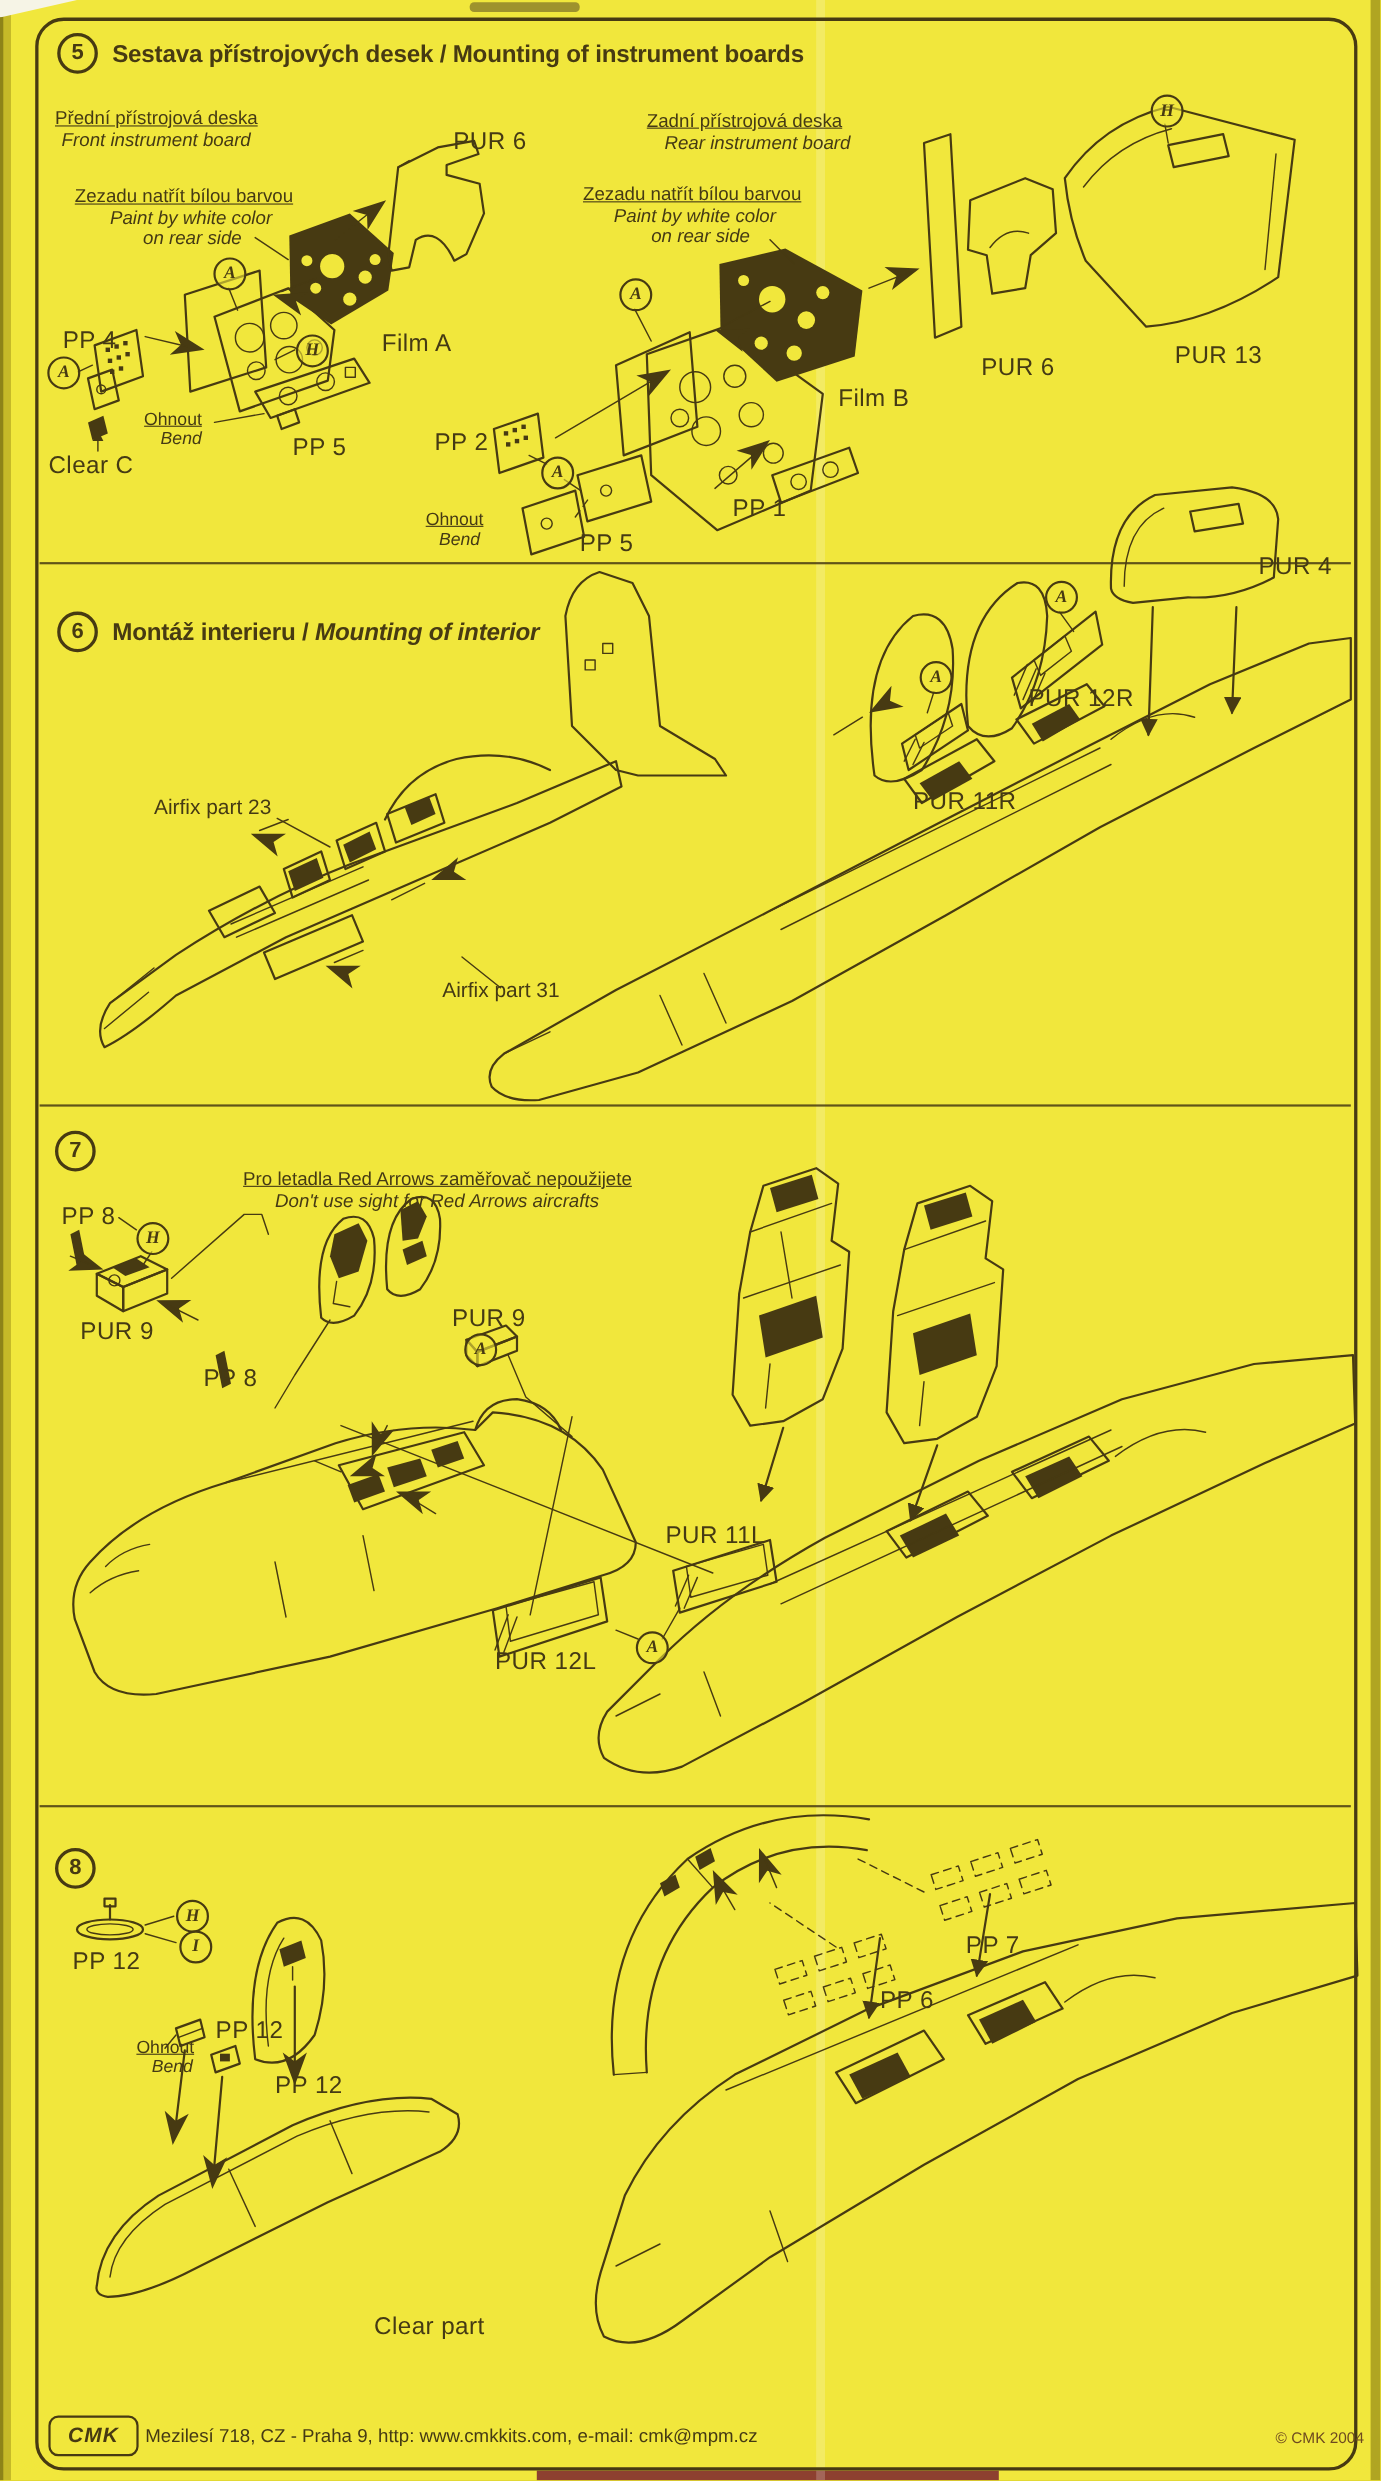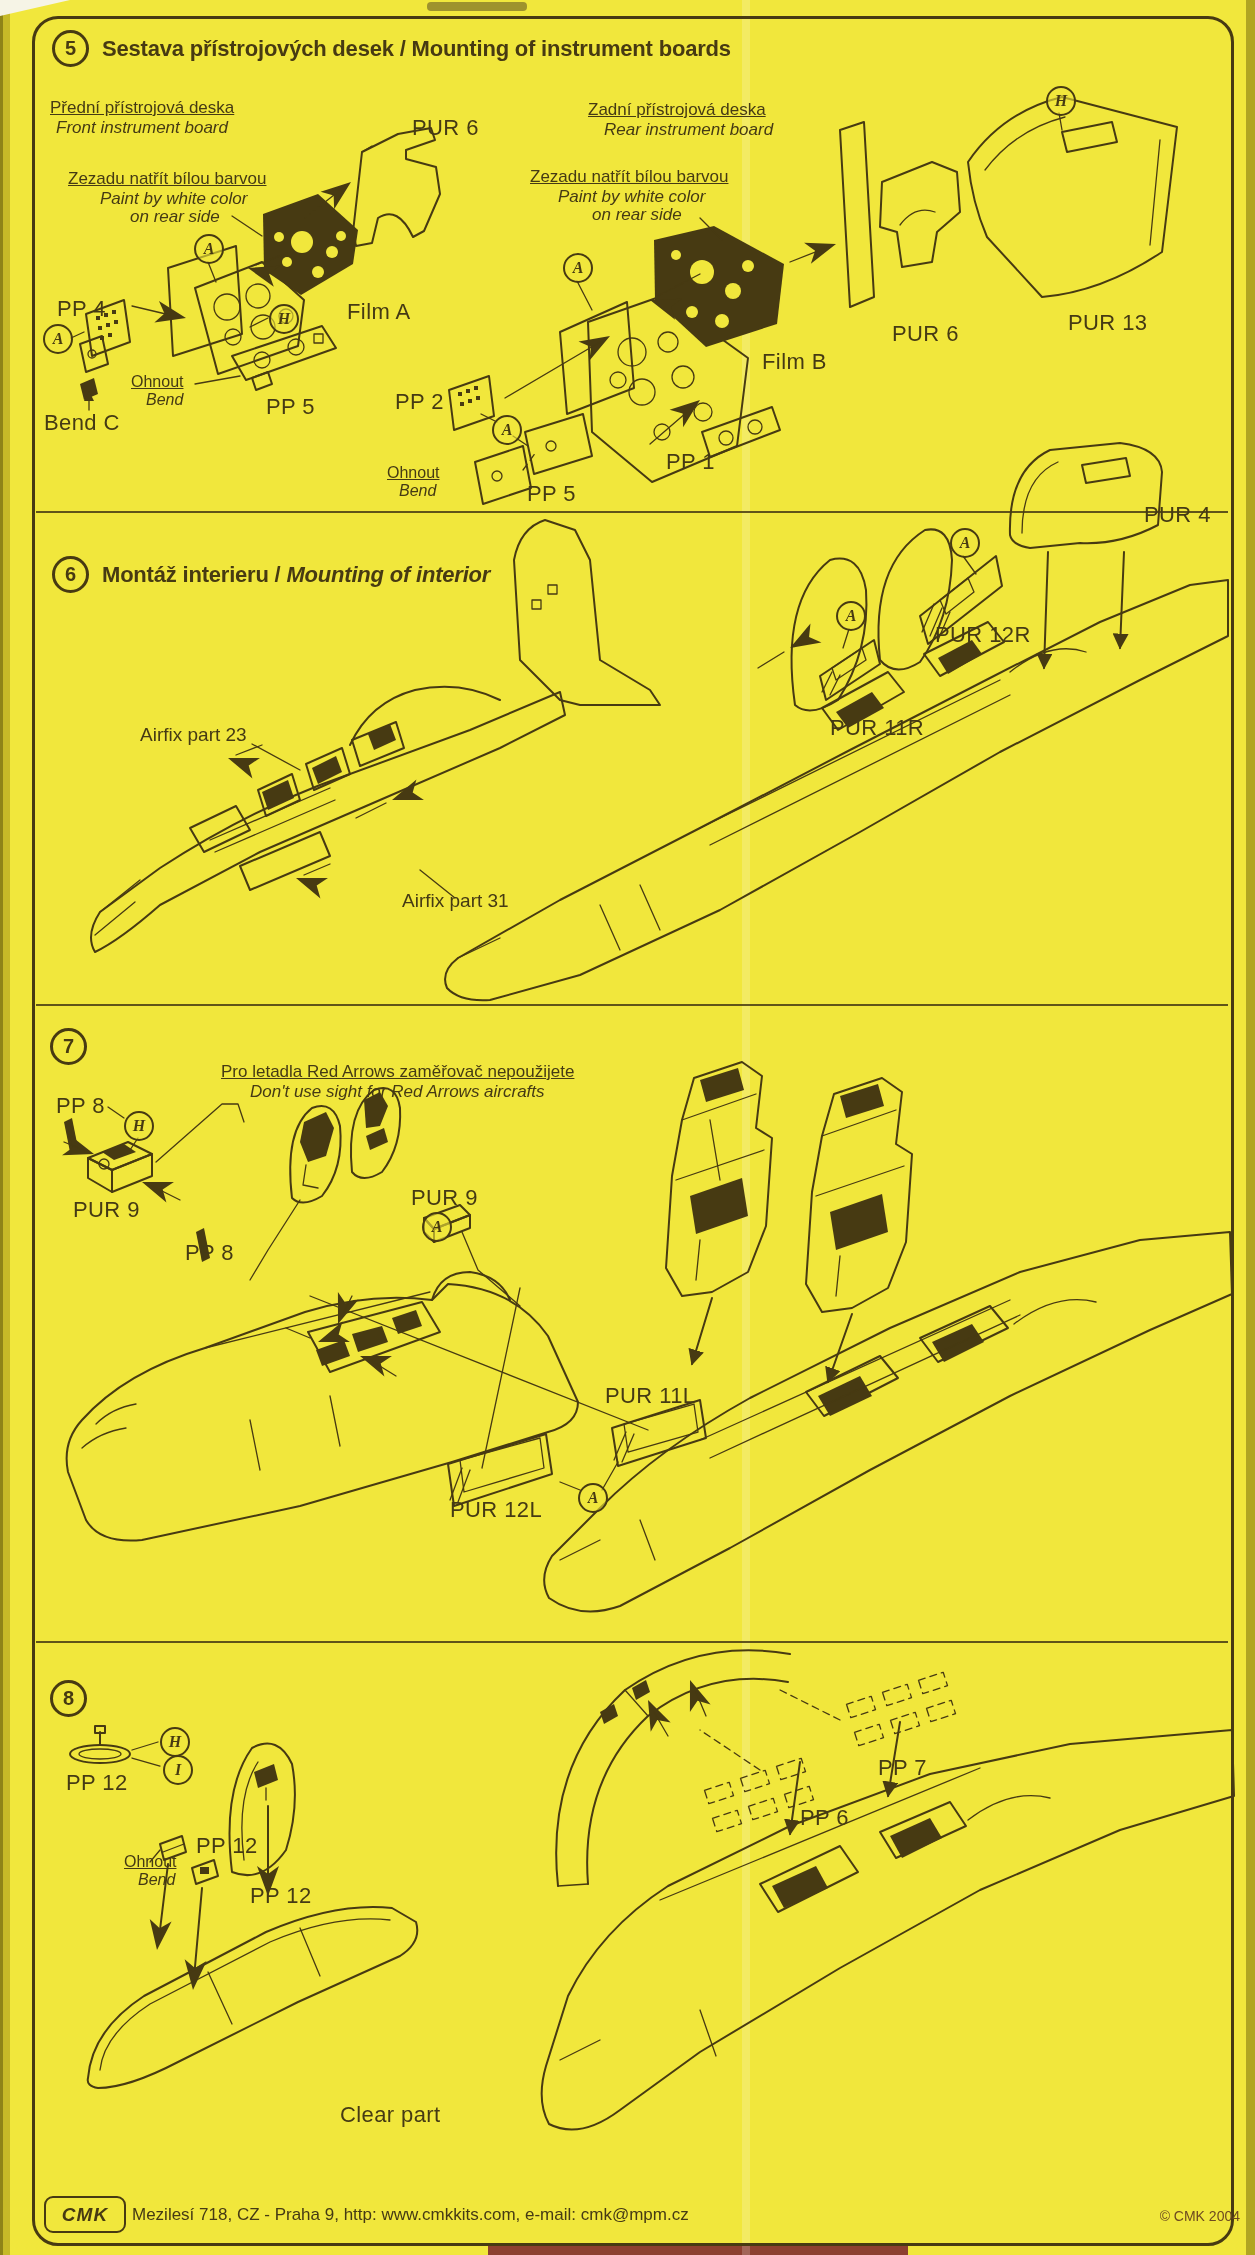--- a/index.html
+++ b/index.html
@@ -440,21 +440,21 @@
   <div class="lbl t17 u" style="left:68px;top:170px">Zezadu natřít bílou barvou</div>
   <div class="lbl t17 i" style="left:100px;top:190px">Paint by white color</div>
   <div class="lbl t17 i" style="left:130px;top:208px">on rear side</div>
   <div class="lbl t22" style="left:412px;top:116px">PUR 6</div>
   <div class="lbl t17 b u" style="left:588px;top:101px">Zadní přístrojová deska</div>
   <div class="lbl t17 b i" style="left:604px;top:121px">Rear instrument board</div>
   <div class="lbl t17 u" style="left:530px;top:168px">Zezadu natřít bílou barvou</div>
   <div class="lbl t17 i" style="left:558px;top:188px">Paint by white color</div>
   <div class="lbl t17 i" style="left:592px;top:206px">on rear side</div>
   <div class="lbl t22" style="left:57px;top:297px">PP 4</div>
-  <div class="lbl t22" style="left:44px;top:411px">Bend C</div>
+  <div class="lbl t22" style="left:44px;top:411px">Clear C</div>
   <div class="lbl t16 u" style="left:131px;top:374px">Ohnout</div>
   <div class="lbl t16 i" style="left:146px;top:392px">Bend</div>
   <div class="lbl t22" style="left:266px;top:395px">PP 5</div>
   <div class="lbl t22" style="left:347px;top:300px">Film A</div>
   <div class="lbl t22" style="left:395px;top:390px">PP 2</div>
   <div class="lbl t16 u" style="left:387px;top:465px">Ohnout</div>
   <div class="lbl t16 i" style="left:399px;top:483px">Bend</div>
   <div class="lbl t22" style="left:527px;top:482px">PP 5</div>
   <div class="lbl t22" style="left:666px;top:450px">PP 1</div>
   <div class="lbl t22" style="left:762px;top:350px">Film B</div>

